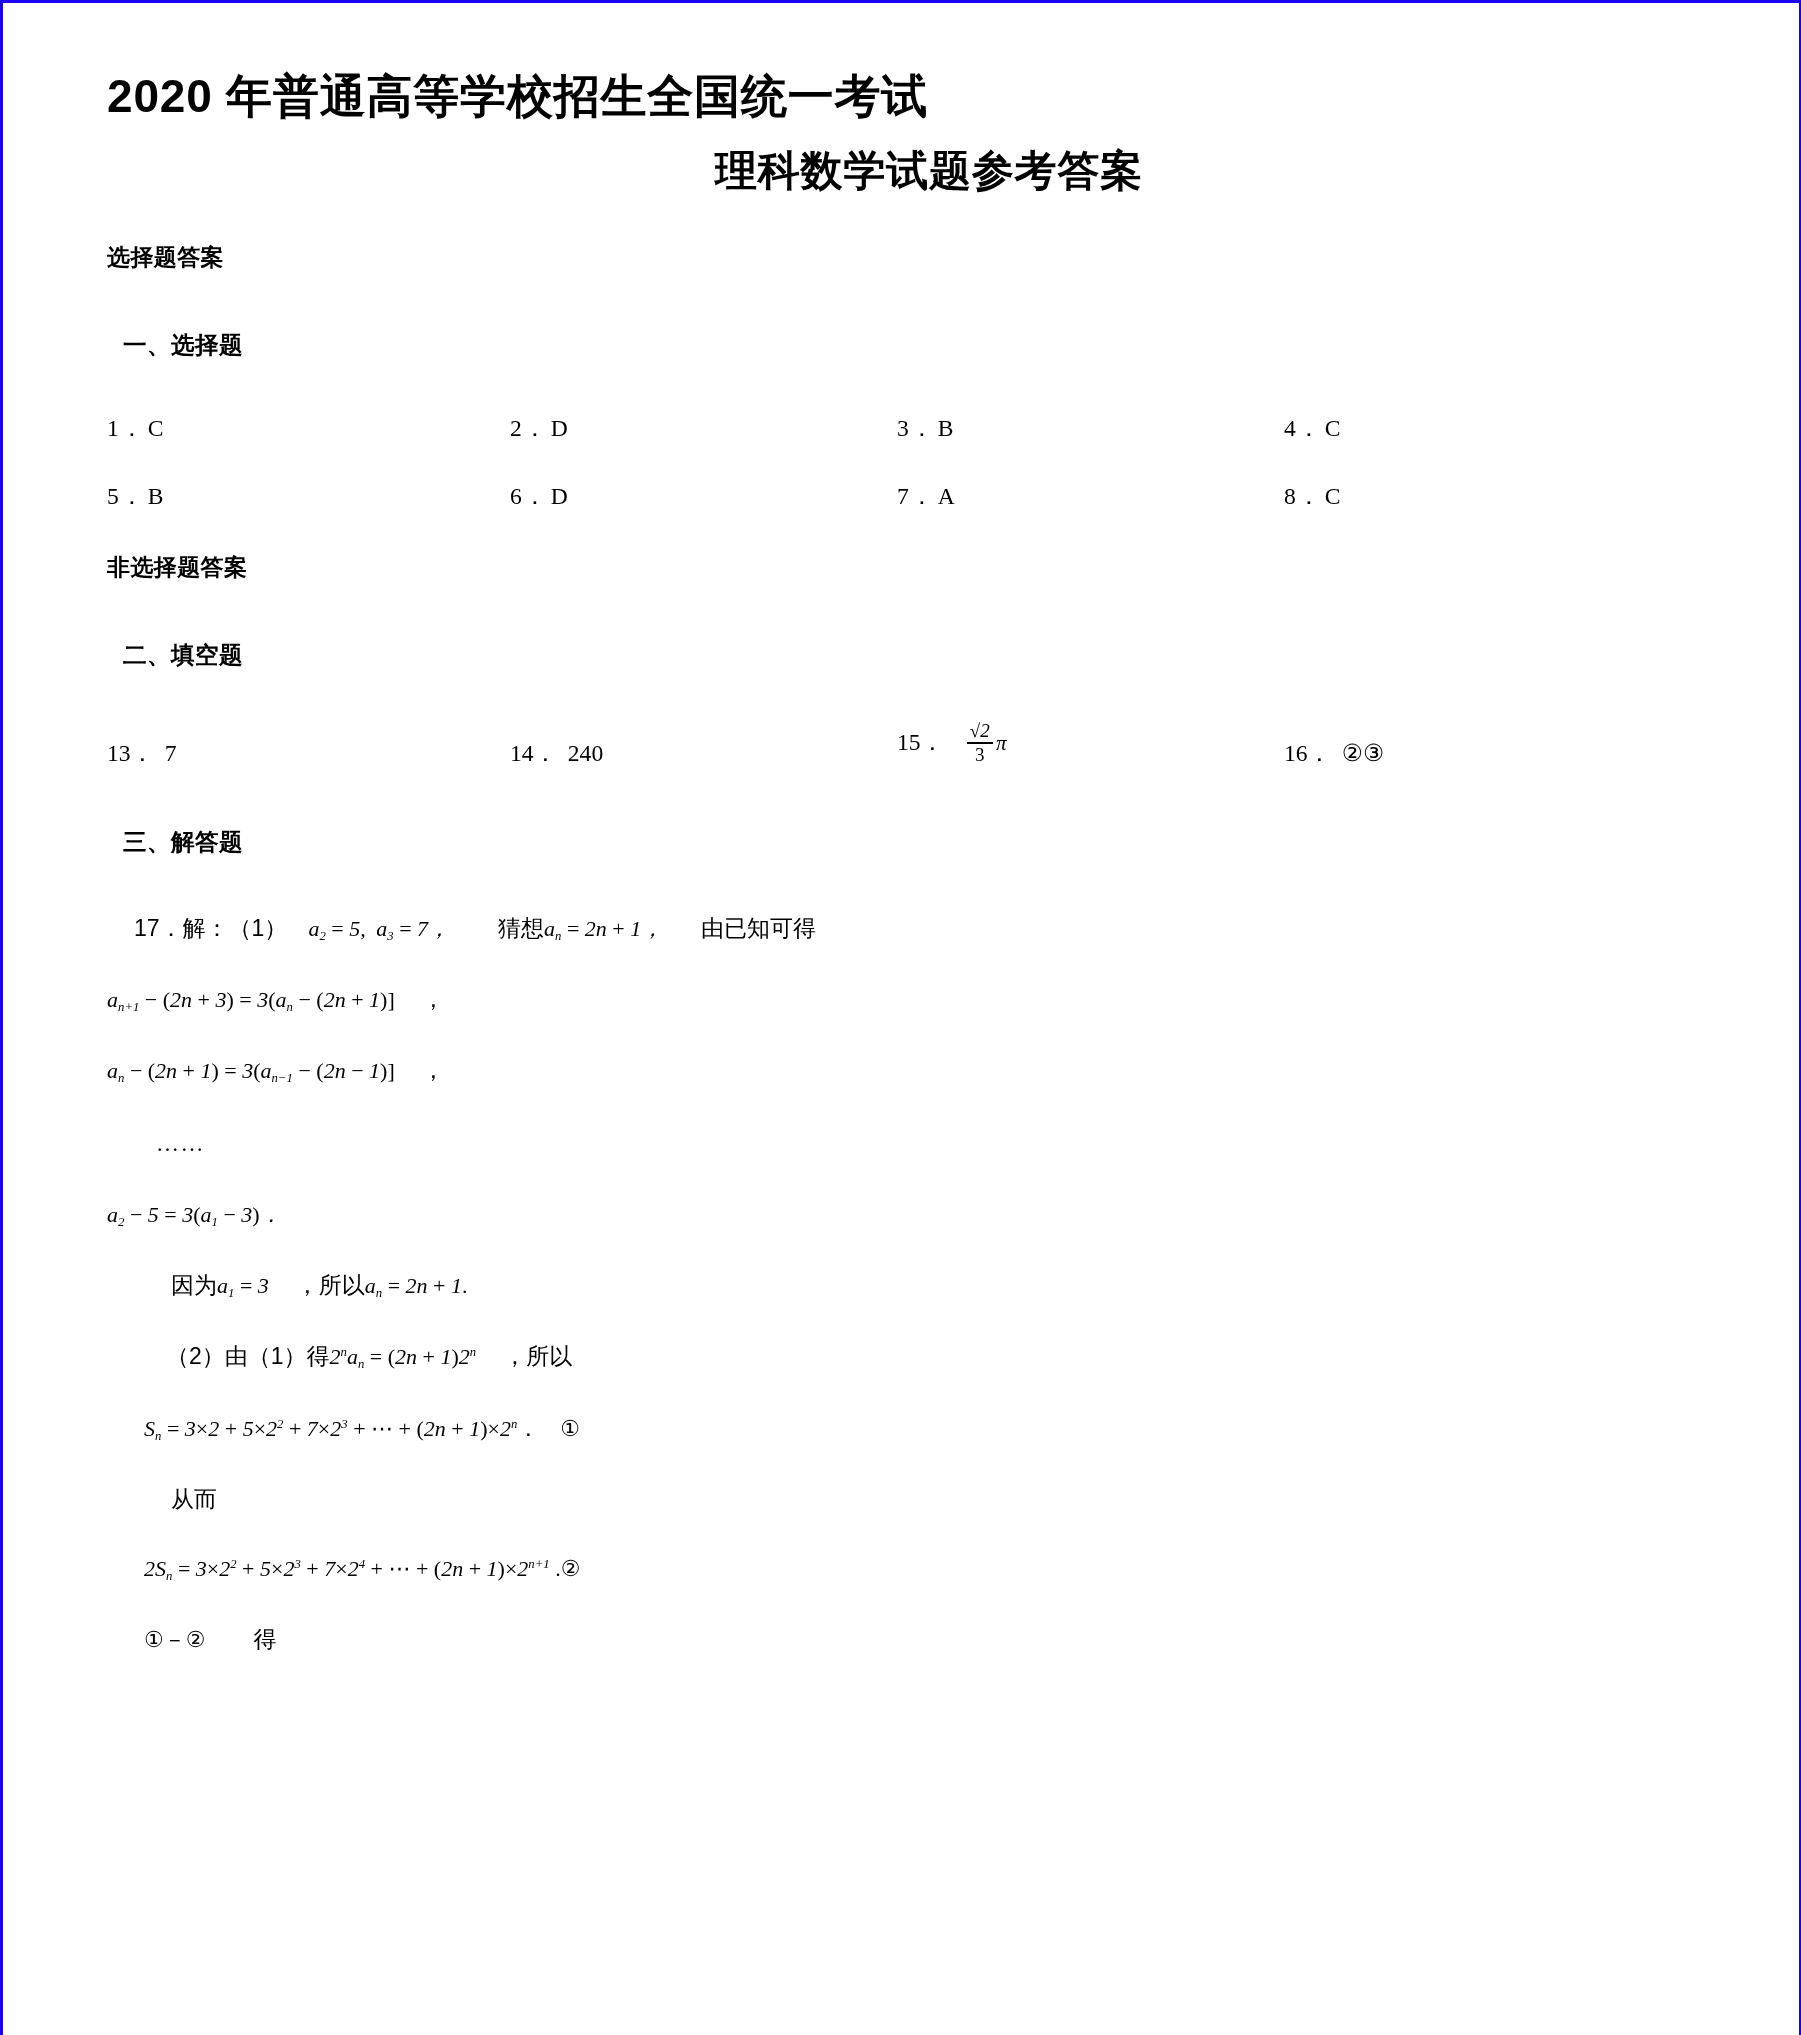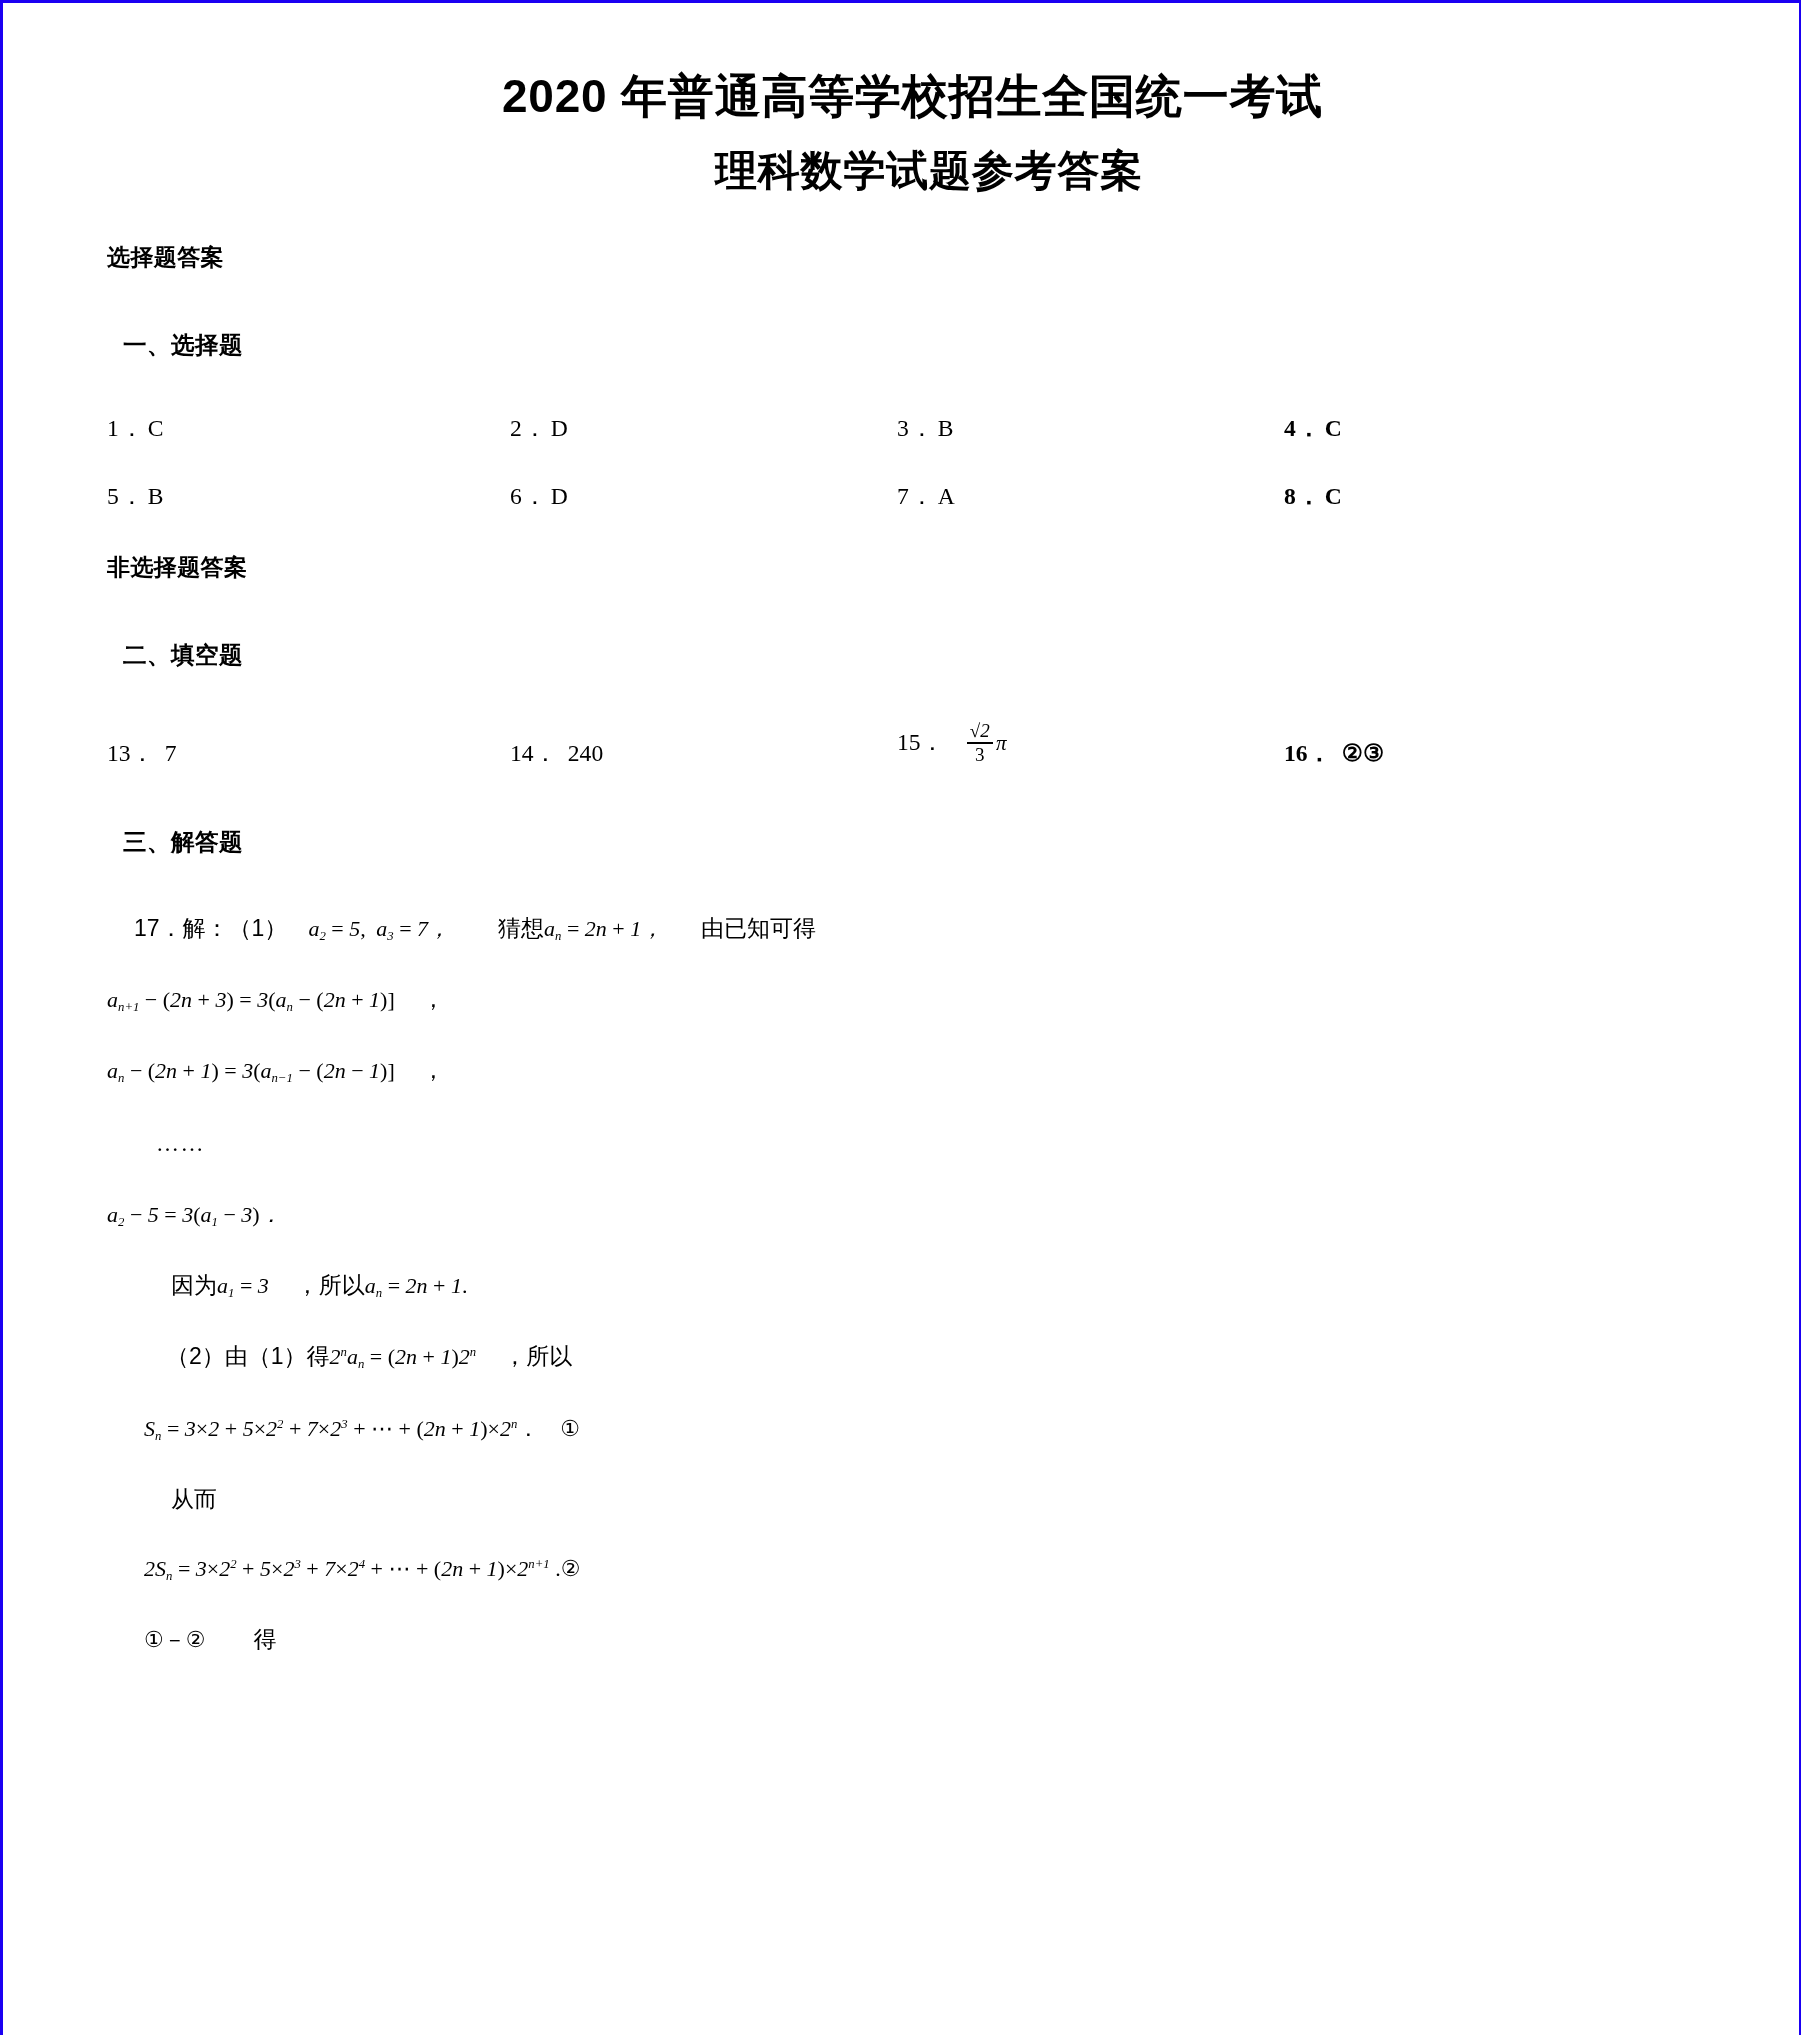--- a/index.html
+++ b/index.html
@@ -23,21 +23,20 @@
     position: relative;
     padding: 0;
   }
   .inner {
     box-sizing: border-box;
     padding: 48px 81px 0 104px;
   }
 
   
   .doc-title {
-    text-align: center;
     font-family: "Liberation Sans", "DejaVu Sans", sans-serif;
     font-weight: bold;
     font-size: 46px;
     line-height: 1.22;
     letter-spacing: 0.8px;
     margin: 0;
     padding-top: 17px;
   }
   .doc-subtitle {
     text-align: center;
@@ -80,21 +79,21 @@
   .ans-row.tight { padding-top: 39px; }
   .ans-cell {
     font-size: 23.6px;
     line-height: 1;
     font-family: "Liberation Serif", "DejaVu Serif", serif;
     white-space: nowrap;
   }
   .c1 { width: 403px; }
   .c2 { width: 387px; }
   .c3 { width: 387px; }
-  .c4 { width: 326px; font-weight: bold; }
+  .c4 { width: 326px; }
   .num { letter-spacing: 0.4px; }
   .dot { letter-spacing: 0px; padding: 0 4.1px 0 0.8px; }
 
   
   .frac {
     display: inline-flex;
     flex-direction: column;
     align-items: center;
     vertical-align: middle;
     font-size: 18px;

